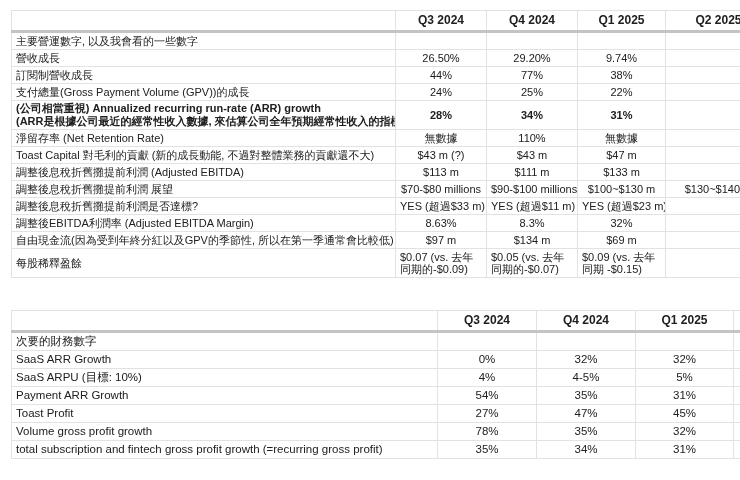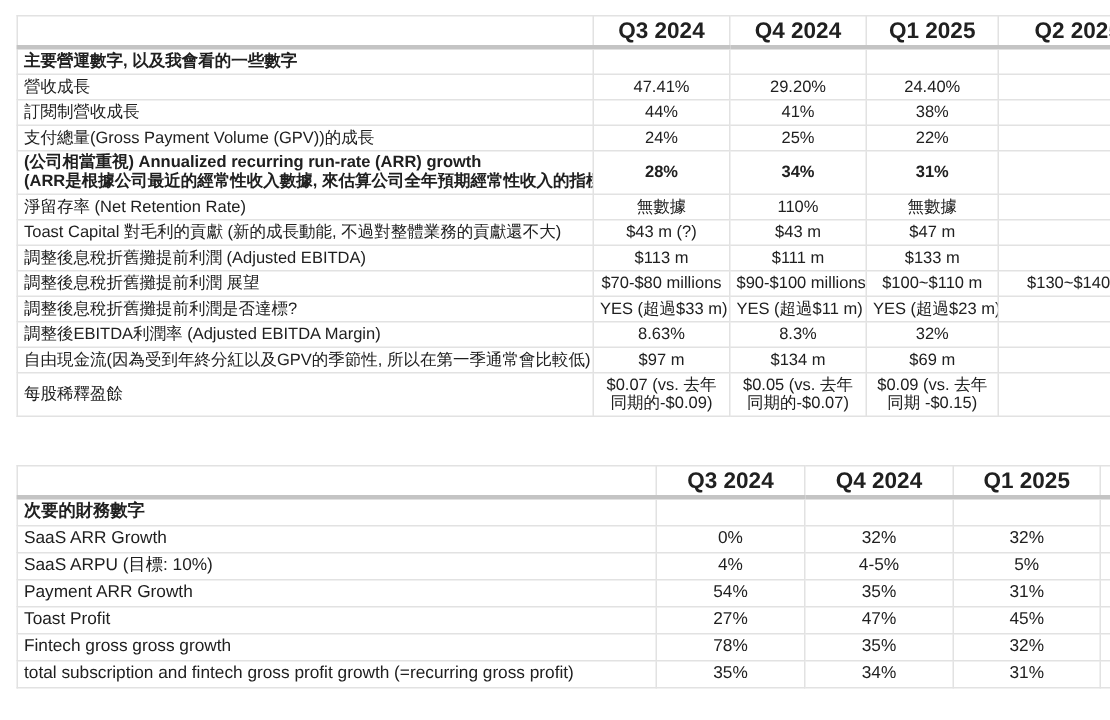--- a/index.html
+++ b/index.html
@@ -1,30 +1,30 @@
 <!DOCTYPE html>
 <html><head>
 <meta charset="utf-8">
 <style>
   html, body { margin: 0; padding: 0; background: #ffffff; }
   body { width: 740px; height: 480px; position: relative; overflow: hidden;
          font-family: "Liberation Sans", "DejaVu Sans", sans-serif; color: #202020; }
   table { border-collapse: collapse; position: absolute; table-layout: fixed; font-size: 11px; }
   td, th { border: 1px solid #e2e2e2; padding: 0 4px; overflow: hidden; white-space: nowrap; line-height: 13px; }
-  th { font-weight: bold; text-align: center; font-size: 15px; height: 19px; }
+  th { font-weight: bold; text-align: center; font-size: 12px; height: 19px; }
   tr.head-row th { border-bottom: 3px solid #c4c4c4; }
   td.label { text-align: left; }
   td.val { text-align: center; }
-  tr.section td { font-weight: bold; }
+  tr.section td { font-weight: normal; }
   tr.bold td { font-weight: bold; }
   #t1 { left: 11px; top: 10px; width: 760px; }
   #t1 td { height: 16px; }
   #t1 tr.tall td { height: 28px; }
   #t1 tr.eps td { height: 28px; }
-  #t1 tr.eps td.val { white-space: normal; text-align: center; line-height: 12px; }
+  #t1 tr.eps td.val { white-space: normal; text-align: left; line-height: 12px; }
   #t2 { left: 11px; top: 310px; width: 760px; font-size: 11.5px; }
   #t2 th { height: 19px; }
   #t2 td { height: 17px; }
 </style>
 </head>
 <body>
 
 <table id="t1">
   <colgroup>
     <col style="width:384px">
@@ -43,29 +43,29 @@
   </tr>
   <tr class="section">
     <td class="label">主要營運數字, 以及我會看的一些數字</td>
     <td></td>
         <td></td>
         <td></td>
         <td></td>
   </tr>
   <tr>
     <td class="label">營收成長</td>
-    <td class="val">47.41%</td>
+    <td class="val">26.50%</td>
     <td class="val">29.20%</td>
-    <td class="val">24.40%</td>
+    <td class="val">9.74%</td>
     <td class="val"></td>
   </tr>
   <tr>
     <td class="label">訂閱制營收成長</td>
     <td class="val">44%</td>
-    <td class="val">41%</td>
+    <td class="val">77%</td>
     <td class="val">38%</td>
     <td class="val"></td>
   </tr>
   <tr>
     <td class="label">支付總量(Gross Payment Volume (GPV))的成長</td>
     <td class="val">24%</td>
     <td class="val">25%</td>
     <td class="val">22%</td>
     <td class="val"></td>
   </tr>
@@ -97,21 +97,21 @@
     <td class="label">調整後息稅折舊攤提前利潤 (Adjusted EBITDA)</td>
     <td class="val">$113 m</td>
     <td class="val">$111 m</td>
     <td class="val">$133 m</td>
     <td class="val"></td>
   </tr>
   <tr>
     <td class="label">調整後息稅折舊攤提前利潤 展望</td>
     <td class="val">$70-$80 millions</td>
     <td class="val">$90-$100 millions</td>
-    <td class="val">$100~$110 m</td>
+    <td class="val">$100~$130 m</td>
     <td class="val">$130~$140 m</td>
   </tr>
   <tr>
     <td class="label">調整後息稅折舊攤提前利潤是否達標?</td>
     <td class="val">YES (超過$33 m)</td>
     <td class="val">YES (超過$11 m)</td>
     <td class="val">YES (超過$23 m)</td>
     <td class="val"></td>
   </tr>
   <tr>
@@ -183,21 +183,21 @@
     <td></td>
   </tr>
   <tr>
     <td class="label">Toast Profit</td>
     <td class="val">27%</td>
     <td class="val">47%</td>
     <td class="val">45%</td>
     <td></td>
   </tr>
   <tr>
-    <td class="label">Fintech gross gross growth</td>
+    <td class="label">Volume gross profit growth</td>
     <td class="val">78%</td>
     <td class="val">35%</td>
     <td class="val">32%</td>
     <td></td>
   </tr>
   <tr>
     <td class="label">total subscription and fintech gross profit growth (=recurring gross profit)</td>
     <td class="val">35%</td>
     <td class="val">34%</td>
     <td class="val">31%</td>

